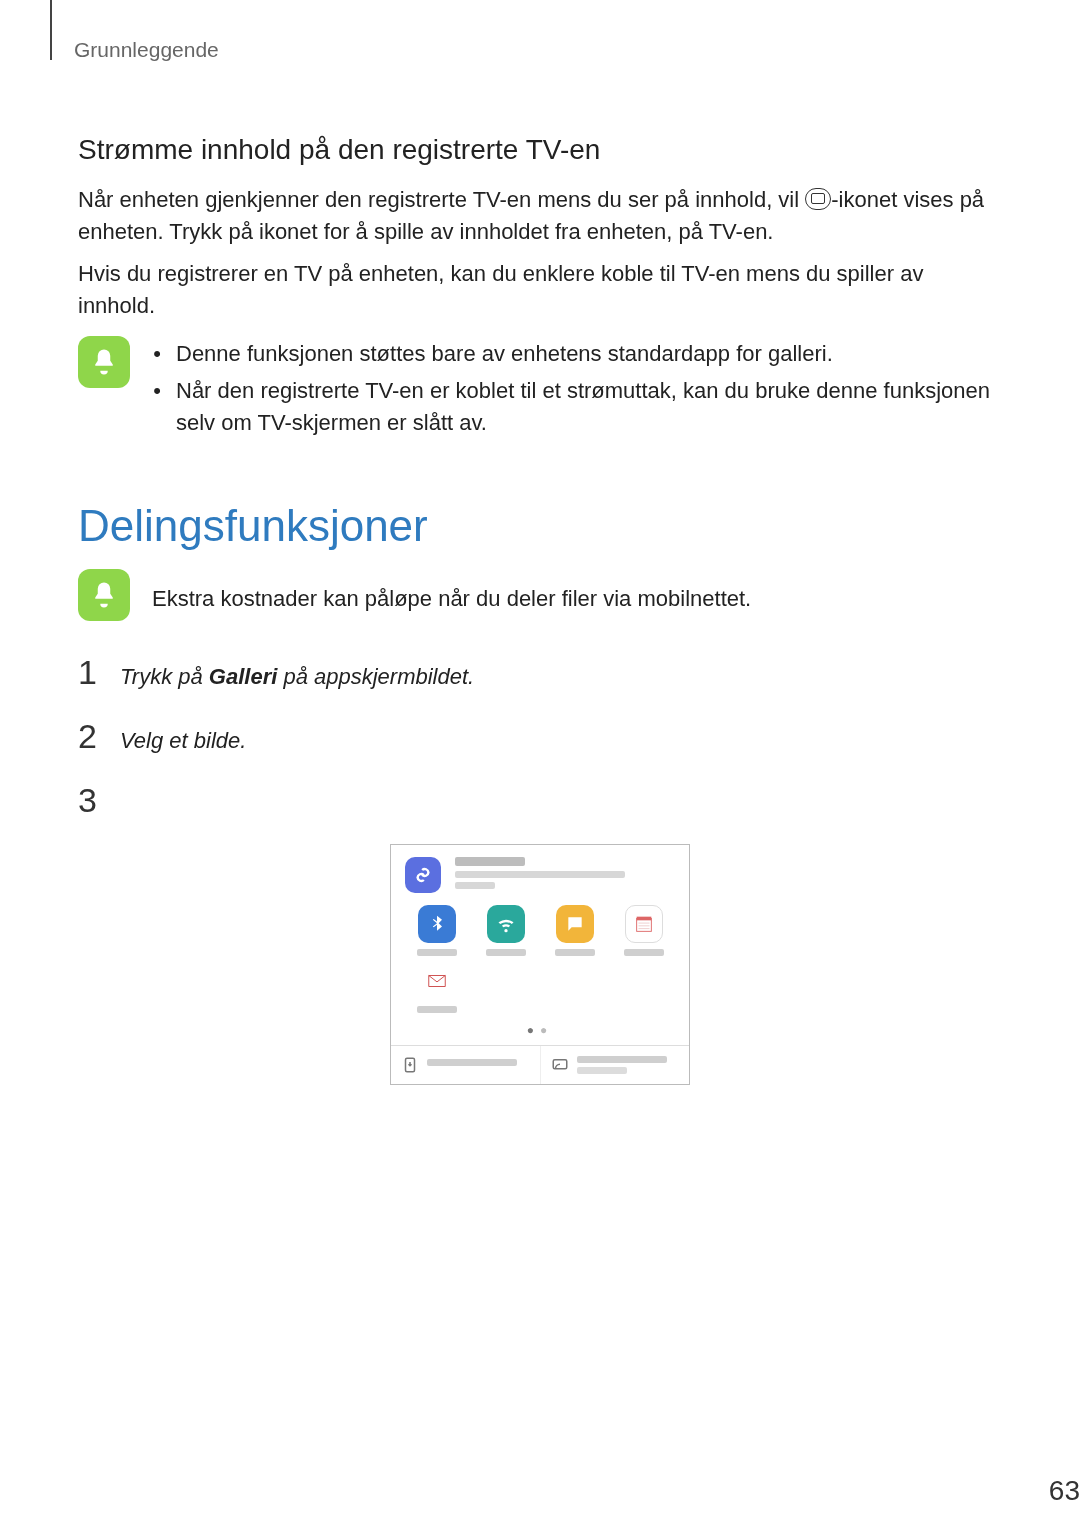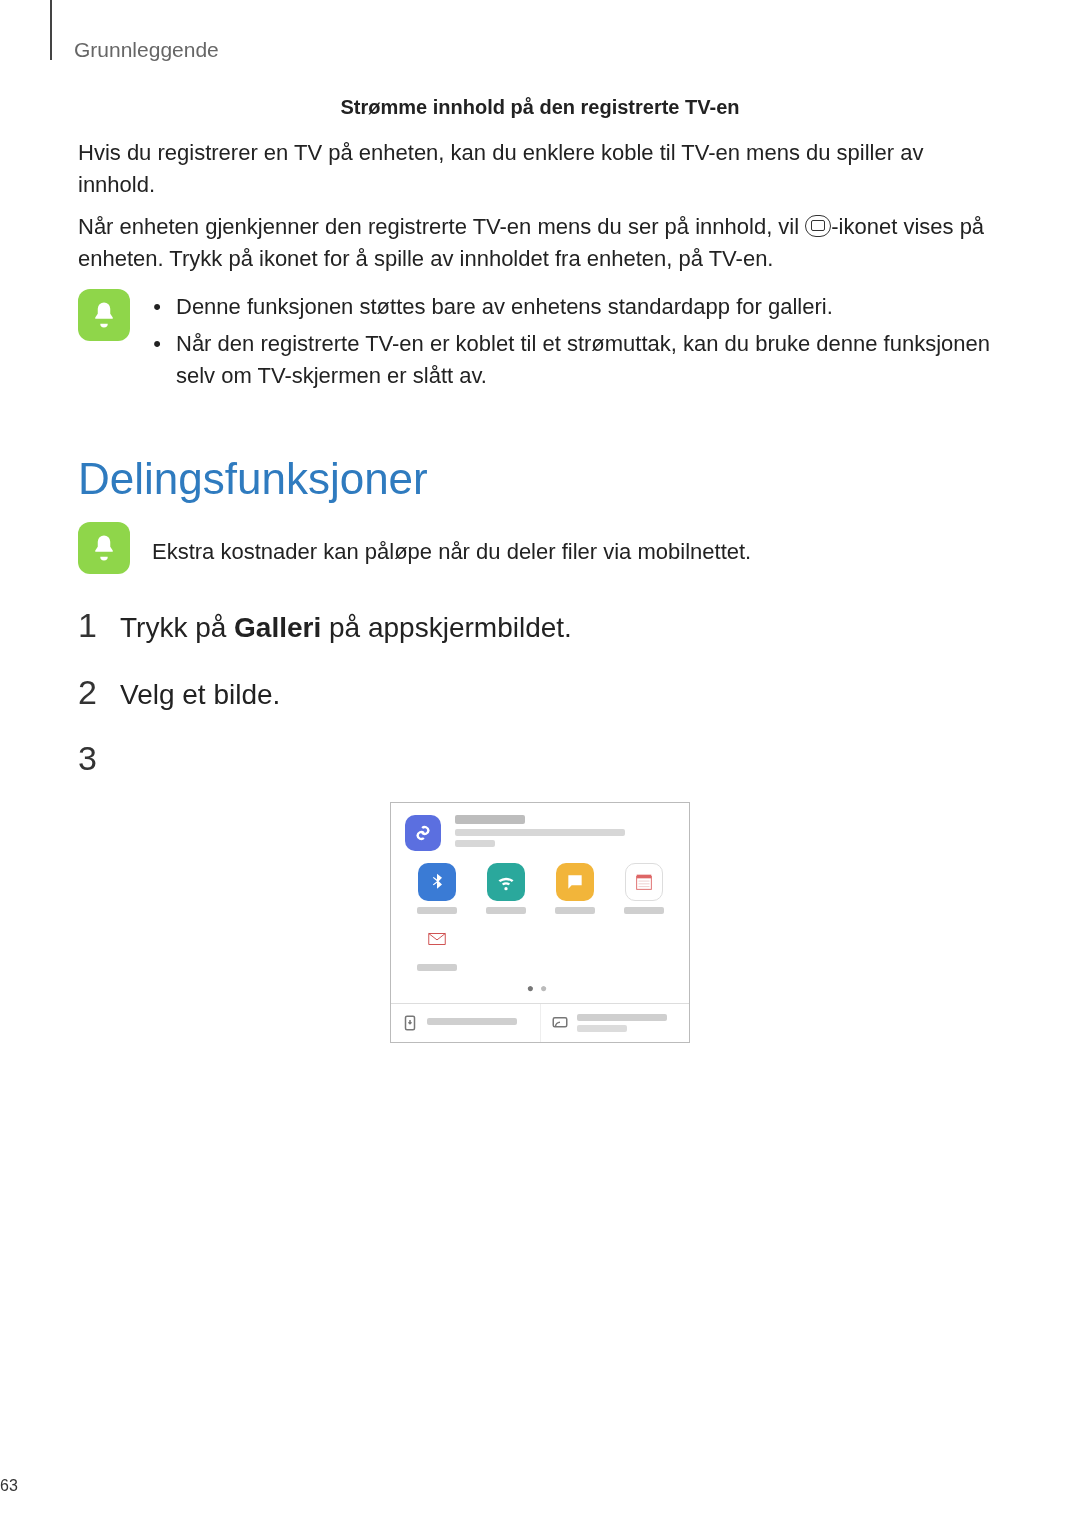--- a/index.html
+++ b/index.html
@@ -1,74 +1,74 @@
 <!DOCTYPE html>
 <html><head>
 <meta charset="utf-8">
 <style>
   * { box-sizing: border-box; margin: 0; padding: 0; }
   html, body { width: 1080px; height: 1527px; background: #fff; font-family: Arial, Helvetica, sans-serif; color: #222; }
   .page { position: relative; width: 1080px; height: 1527px; padding: 38px 78px 30px 78px; }
-  .header-area { position: relative; height: 24px; margin-bottom: 34px; }
+  .header-area { position: relative; height: 24px; margin-bottom: 72px; }
   .header-rule { position: absolute; left: -28px; top: -38px; width: 2px; height: 60px; background: #444; }
   .breadcrumb { font-size: 21px; color: #666; margin-left: -4px; }
-  .section-h3 { font-size: 20px; font-weight: bold; color: #222; margin-bottom: 18px; text-align: center; }
+  .section-h3 { font-size: 28px; font-weight: normal; color: #222; margin-bottom: 18px; }
   .body-text { font-size: 22px; line-height: 1.45; color: #222; margin-bottom: 10px; }
   .inline-icon { display: inline-block; vertical-align: middle; width: 26px; height: 22px; border: 1.5px solid #333; border-radius: 11px; position: relative; top: -2px; }
   .inline-icon::after { content: ""; position: absolute; left: 5px; top: 4px; width: 12px; height: 9px; border: 1.5px solid #333; border-radius: 2px; }
   .note-block { display: flex; gap: 22px; margin-top: 14px; margin-bottom: 10px; }
   .note-icon { flex: 0 0 52px; height: 52px; background: #8fd64a; border-radius: 12px; display: flex; align-items: center; justify-content: center; }
   .note-icon svg { width: 30px; height: 30px; }
   .note-body { flex: 1; padding-top: 2px; }
   .bullet-row { display: flex; gap: 14px; font-size: 22px; line-height: 1.45; margin-bottom: 6px; }
   .bullet-dot { flex: 0 0 10px; text-align: center; }
   .bullet-text { flex: 1; }
   .h1 { font-size: 44px; font-weight: normal; color: #2f7bbf; margin-top: 56px; margin-bottom: 18px; }
   .steps { margin-top: 28px; }
   .step-row { display: flex; align-items: baseline; gap: 20px; margin-bottom: 24px; }
   .step-num { font-size: 34px; color: #333; font-weight: 400; width: 22px; }
-  .step-text { font-size: 28px; line-height: 1.45; }
+  .step-text { font-size: 22px; line-height: 1.45; font-style: italic; }
   .step-text b { font-weight: bold; }
   .figure { width: 300px; margin: 10px auto 0 auto; border: 1px solid #bbb; background: #fff; }
   .fig-top { display: flex; gap: 14px; padding: 12px 14px 6px 14px; align-items: flex-start; }
   .fig-top-icon { width: 36px; height: 36px; border-radius: 10px; background: #5b6fe0; display:flex; align-items:center; justify-content:center; }
   .fig-top-icon svg { width: 20px; height: 20px; }
   .fig-top-text .line1 { width: 70px; height: 9px; background: #bdbdbd; border-radius: 2px; margin-bottom: 5px; }
   .fig-top-text .line2 { width: 170px; height: 7px; background: #d7d7d7; border-radius: 2px; margin-bottom: 4px; }
   .fig-top-text .line3 { width: 40px; height: 7px; background: #d7d7d7; border-radius: 2px; }
   .fig-grid { display: grid; grid-template-columns: repeat(4, 1fr); gap: 6px 6px; padding: 6px 14px 10px 14px; }
   .fig-cell { text-align: center; }
   .fig-icn { width: 38px; height: 38px; border-radius: 10px; margin: 0 auto 6px auto; display:flex; align-items:center; justify-content:center; }
   .fig-lbl { width: 40px; height: 7px; background: #cfcfcf; border-radius: 2px; margin: 0 auto; }
   .fig-dots { text-align: center; padding: 0 0 8px 0; color: #bbb; font-size: 12px; letter-spacing: 6px; }
   .fig-dots .active { color: #777; }
   .fig-bottom { border-top: 1px solid #ddd; display: flex; }
   .fig-bcell { flex: 1; display: flex; align-items: center; gap: 8px; padding: 10px 10px; }
   .fig-bcell + .fig-bcell { border-left: 1px solid #eee; }
   .fig-bicn { width: 18px; height: 18px; }
   .fig-btxt .bl1 { width: 90px; height: 7px; background: #cfcfcf; border-radius: 2px; margin-bottom: 4px; }
   .fig-btxt .bl2 { width: 50px; height: 7px; background: #dcdcdc; border-radius: 2px; }
-  .page-num { position: absolute; bottom: 32px; left: 0; right: 0; text-align: left; font-size: 16px; color: #333; }
+  .page-num { position: absolute; bottom: 20px; left: 0; right: 0; text-align: right; font-size: 28px; color: #333; }
 </style>
 </head>
 <body>
 
 <div class="page">
   <div class="header-area">
     <div class="header-rule"></div>
     <div class="breadcrumb">Grunnleggende</div>
   </div>
 
   <h3 class="section-h3">Strømme innhold på den registrerte TV-en</h3>
 
-  <p class="body-text">Hvis du registrerer en TV på enheten, kan du enklere koble til TV-en mens du spiller av innhold.</p>
-
   <p class="body-text">
     <span>Når enheten gjenkjenner den registrerte TV-en mens du ser på innhold, vil </span><span class="inline-icon"></span><span>-ikonet vises på enheten. Trykk på ikonet for å spille av innholdet fra enheten, på TV-en.</span>
   </p>
+
+  <p class="body-text">Hvis du registrerer en TV på enheten, kan du enklere koble til TV-en mens du spiller av innhold.</p>
 
   <div class="note-block">
     <div class="note-icon">
       <svg viewBox="0 0 24 24" fill="#fff">
           <path d="M12 2a5 5 0 0 0-5 5v4l-2 3v1h14v-1l-2-3V7a5 5 0 0 0-5-5zm0 20a3 3 0 0 0 3-3H9a3 3 0 0 0 3 3z"></path>
         </svg>
     </div>
     <div class="note-body">
       <div class="bullet-row">
         <div class="bullet-dot">•</div>

